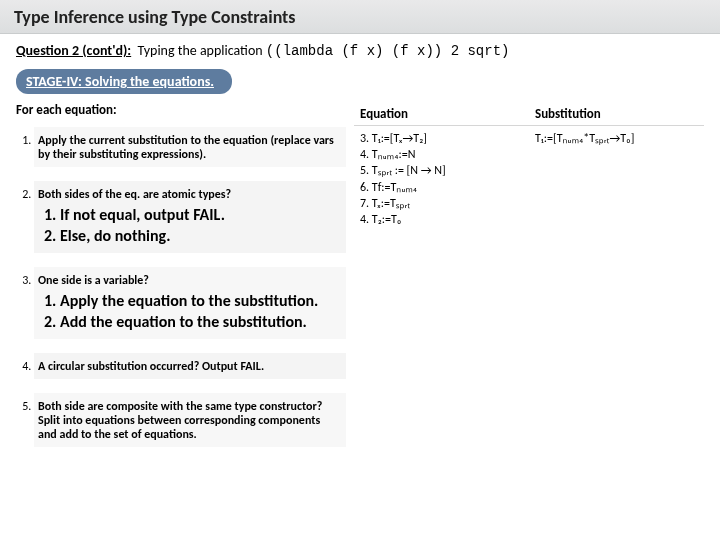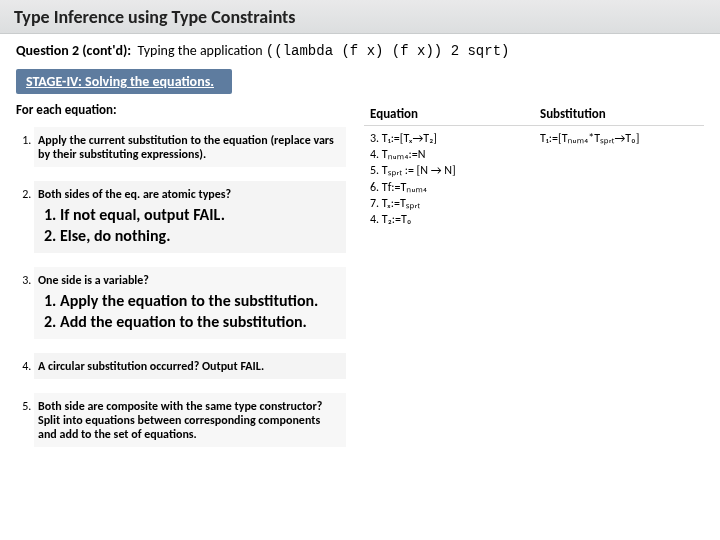--- a/index.html
+++ b/index.html
@@ -1,23 +1,23 @@
 <!DOCTYPE html>
 <html><head>
 <meta charset="utf-8">
 <style>
 html,body{margin:0;padding:0;width:720px;height:540px;background:#fff;font-family:"Segoe UI",Calibri,Arial,sans-serif;color:#000;overflow:hidden}
 .slide{width:720px;height:523px;position:relative;box-sizing:border-box}
 .title-bar{background:linear-gradient(#e9e9ea,#dcdedf);padding:6px 14px 5px;border-bottom:1px solid #c9cccd}
 .title{font-size:18px;font-weight:700;color:#222}
 .question{padding:8px 16px 8px;font-size:14px}
-.q-label{font-weight:700;}
+.q-label{font-weight:700;text-decoration:underline}
 .code{font-family:"Courier New",monospace}
-.stage-bar{display:inline-block;background:#5e7c9f;color:#fff;font-weight:600;font-size:14px;padding:4px 18px 4px 10px;margin-left:16px;margin-top:2px;margin-bottom:8px;text-decoration:underline;border-radius:2px}
-.columns{display:flex;gap:18px;padding:0 16px 0 16px}
+.stage-bar{display:inline-block;background:#5e7c9f;color:#fff;font-weight:600;font-size:14px;padding:4px 18px 4px 10px;margin-left:16px;margin-top:2px;margin-bottom:8px;text-decoration:underline;border-radius:12px}
+.columns{display:flex;gap:8px;padding:0 16px 0 16px}
 .left{width:330px}
 .right{flex:1}
 .for-line{font-weight:700;font-size:13px;margin-bottom:10px}
 ol.steps{list-style:decimal;margin:0 0 0 18px;padding:0}
 ol.steps>li{font-size:12px;margin-bottom:14px;background:#f4f4f4;padding:6px 6px 6px 4px}
 ol.steps>li.odd{background:#f7f7f7}
 ol.steps>li .lead{font-weight:700}
 ol.sub{list-style:decimal;margin:4px 0 0 22px;padding:0;font-weight:400}
 ol.sub li{margin-bottom:2px;font-weight:700;font-size:16px}
 table.eq{border-collapse:collapse;width:100%;font-size:12px}

